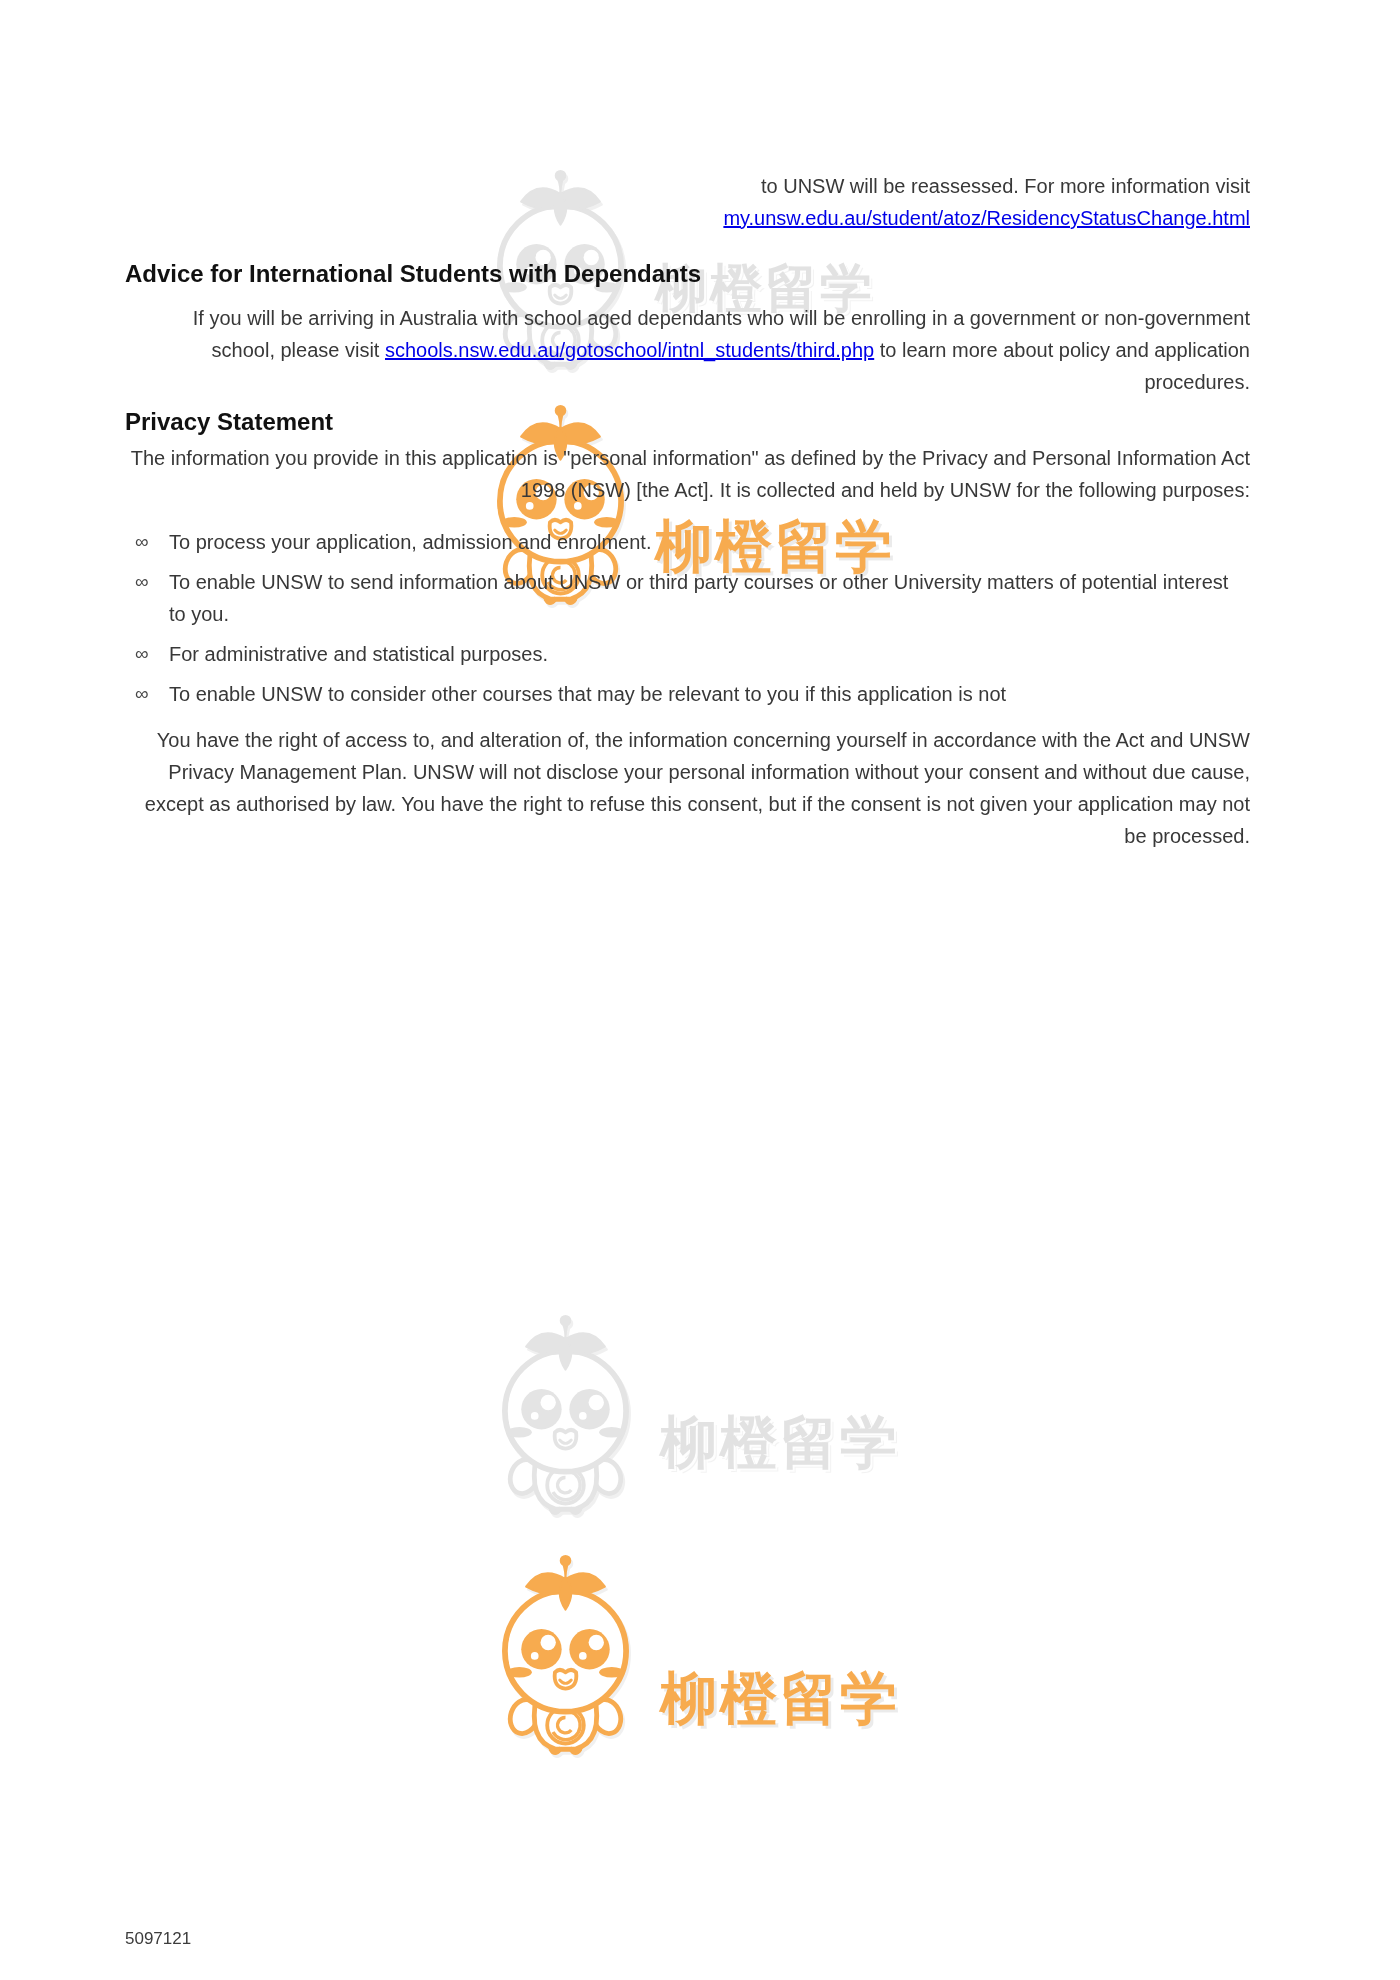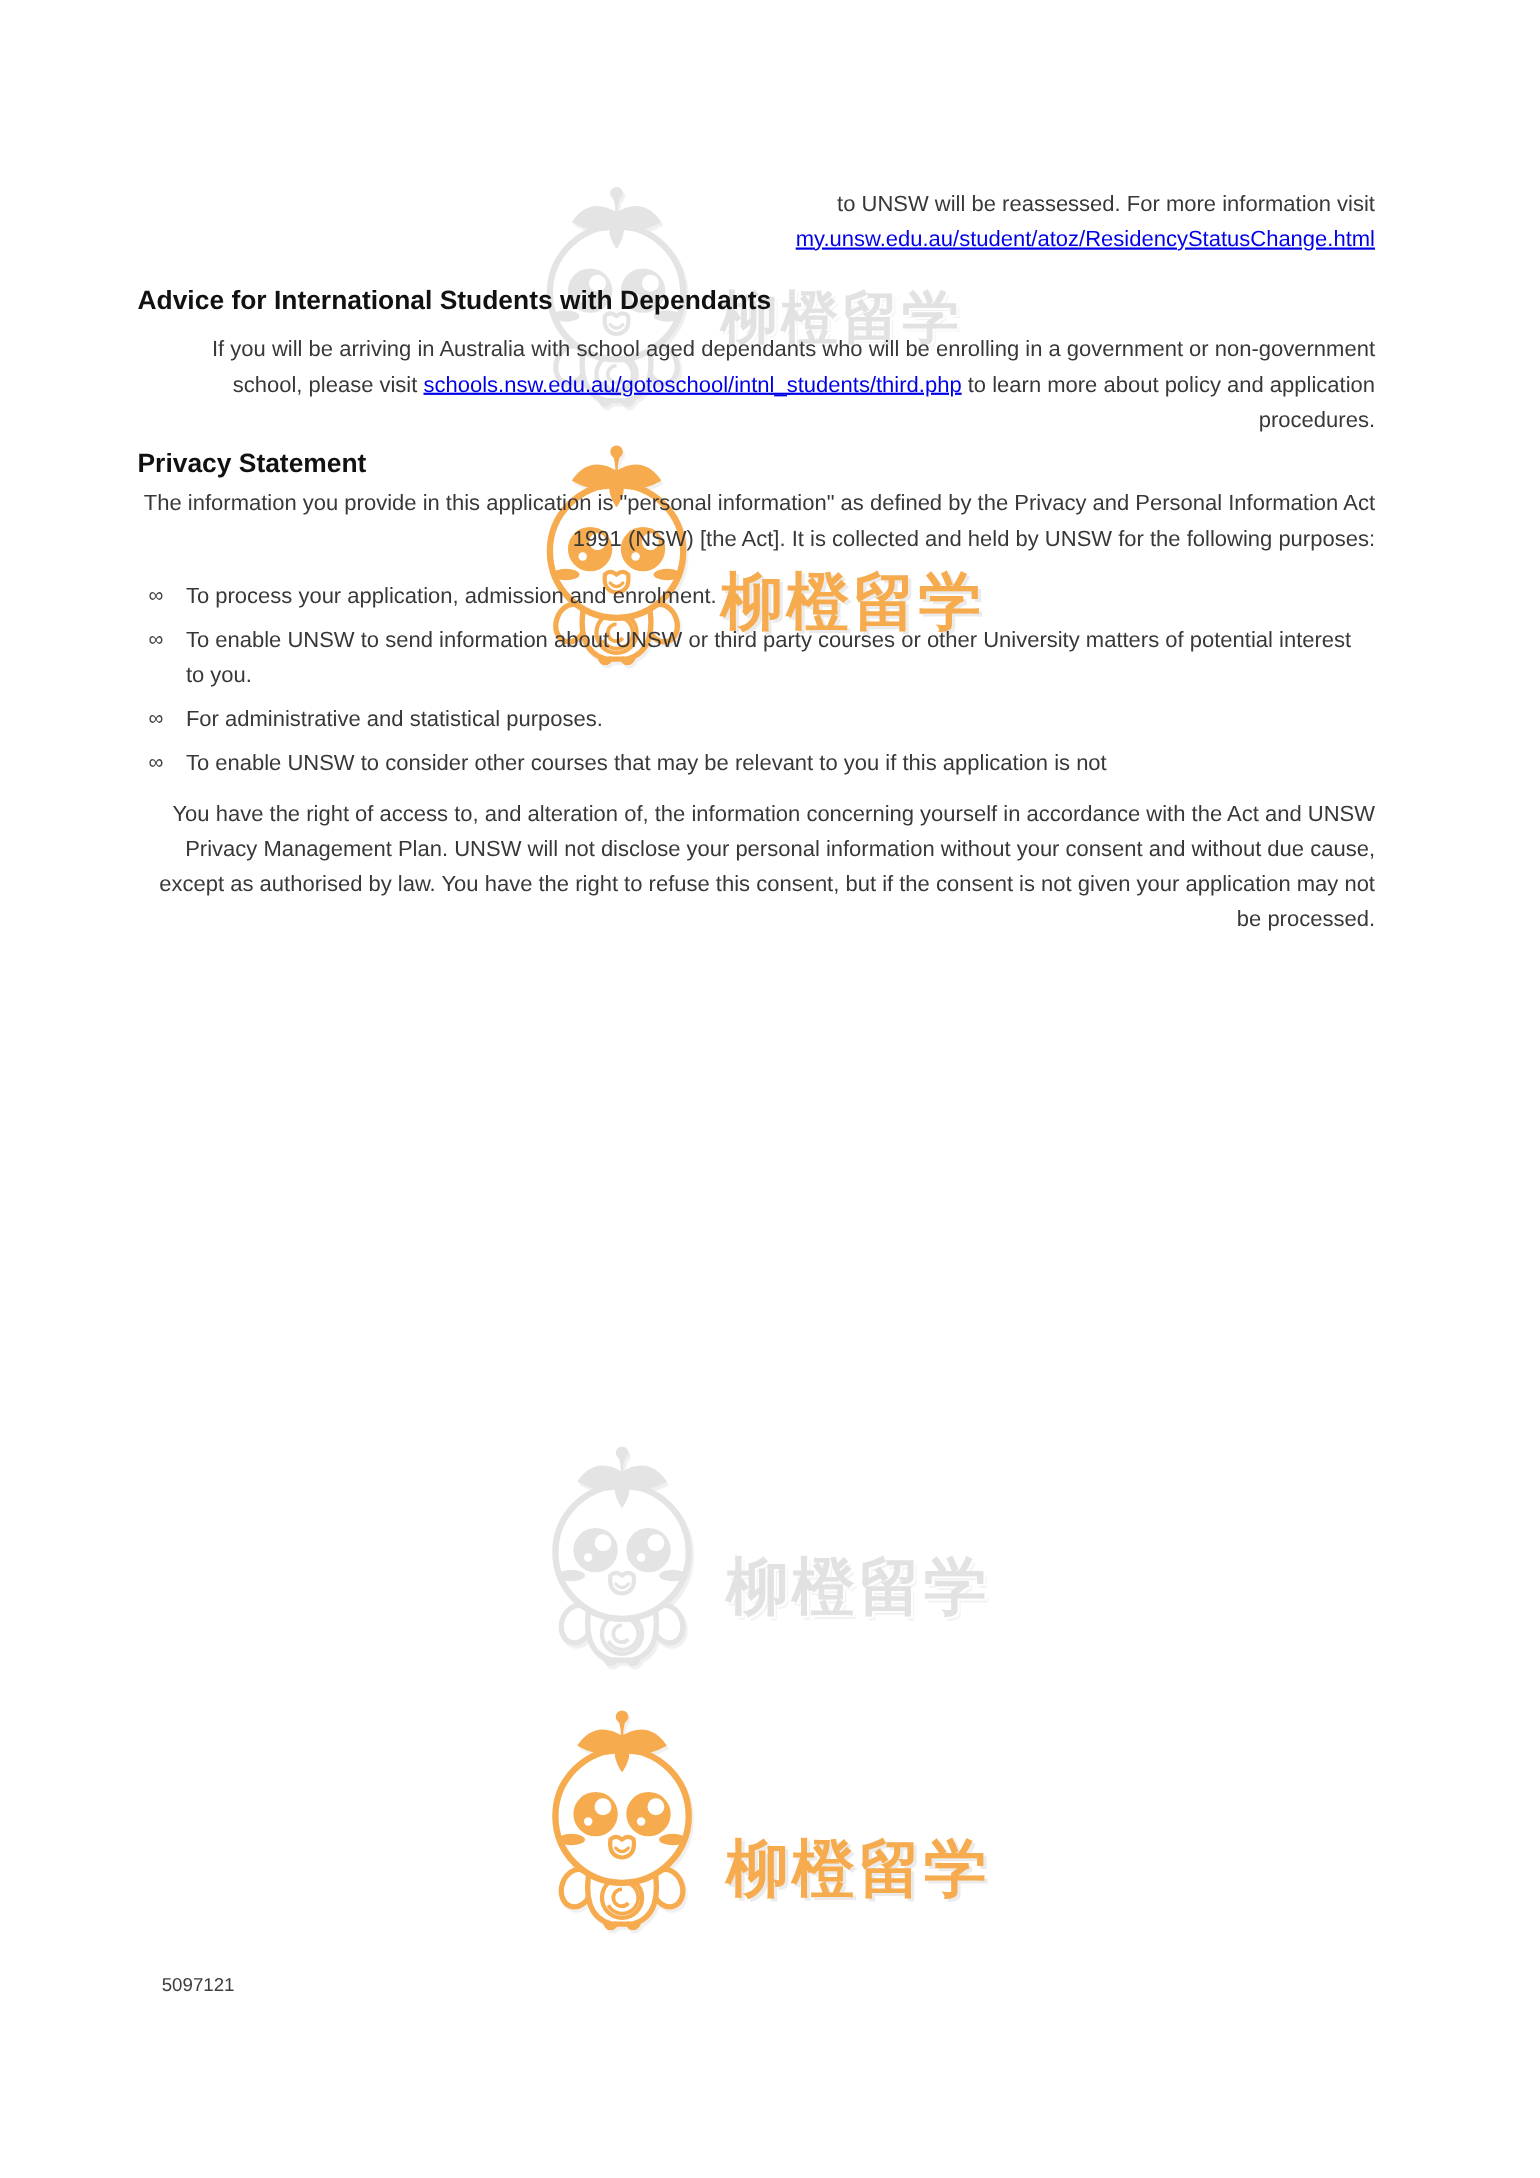--- a/index.html
+++ b/index.html
@@ -47,25 +47,24 @@
     color:#454545;
   }
   .bullet-item .b-text { flex:1; }
   .hang-line {
     margin-top:10px;
     margin-left:44px;
   }
   .footer-id {
     position:absolute;
     left:125px;
-    top:1795px;
+    top:1929px;
     z-index:1;
     font-size:17px;
     color:#3c3c3c;
-    margin-left:22px;
   }
   
   .wm {
     position:absolute;
     z-index:0;
     display:flex;
     align-items:flex-start;
   }
   .wm svg { width:165px; height:202px; flex:0 0 auto; }
   .wm .wm-text {
@@ -162,21 +161,21 @@
   </p>
 
   <h3>Advice for International Students with Dependants</h3>
 
   <p class="tight">
     <span>If you will be arriving in Australia with school aged dependants who will be enrolling in a government or non-government school, please visit </span><a>schools.nsw.edu.au/gotoschool/intnl_students/third.php</a><span> to learn more about policy and application procedures.</span>
   </p>
 
   <h3 class="privacy-h">Privacy Statement</h3>
 
-  <p style="margin-top:4px">The information you provide in this application is "personal information" as defined by the Privacy and Personal Information Act 1991 (NSW) [the Act]. It is collected and held by UNSW for the following purposes:</p>
+  <p style="margin-top:4px">The information you provide in this application is "personal information" as defined by the Privacy and Personal Information Act 1998 (NSW) [the Act]. It is collected and held by UNSW for the following purposes:</p>
 
   <div class="bullets">
     <div class="bullet-item">
       <span class="marker">∞</span>
       <span class="b-text">To process your application, admission and enrolment.</span>
     </div>
     <div class="bullet-item">
       <span class="marker">∞</span>
       <span class="b-text">To enable UNSW to send information about UNSW or third party courses or other University matters of potential interest to you.</span>
     </div>

